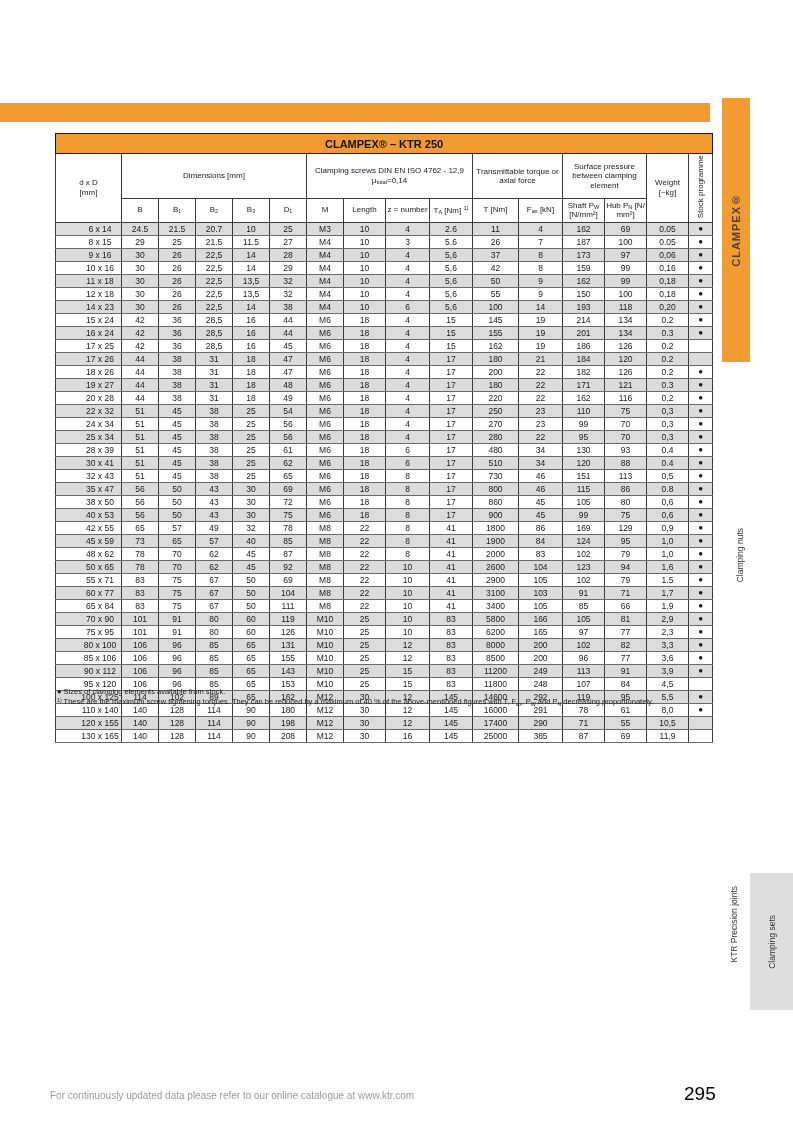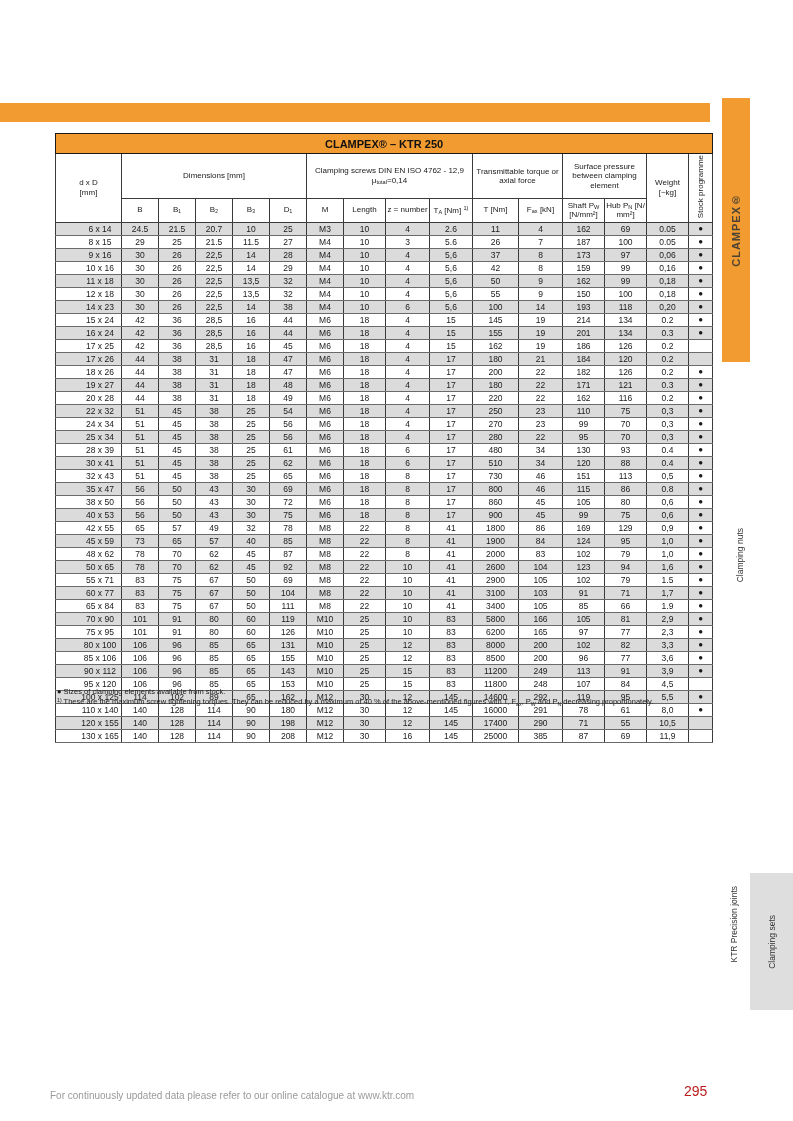--- a/index.html
+++ b/index.html
@@ -39,21 +39,21 @@
   td.dxd { position:relative;padding-left:24px; }
   .new-line { position:absolute; left:-36px; right:8px; bottom:-1px; height:0;
               border-bottom:1.5px solid #F0A036; }
   sub { font-size:70%; vertical-align:-0.25em; }
   sup { font-size:70%; vertical-align:0.45em; }
 
   .footnotes { position:absolute; left:57px; top:687px; width:650px; font-size:7.5px;
                color:#1a1a1a; line-height:1.35; }
 
   .footer-note { position:absolute; left:50px; top:1090px; font-size:10px; color:#9a9a9a; }
-  .page-num { position:absolute; left:684px; top:1083px; font-size:14px; color:#b91c1c; }
+  .page-num { position:absolute; left:684px; top:1083px; font-size:19px; color:#000000; }
 </style>
 </head>
 <body>
 
 <div class="top-band"></div>
 
 <div class="brand-tab">
   <span class="vtext">CLAMPEX®</span>
 </div>
 

